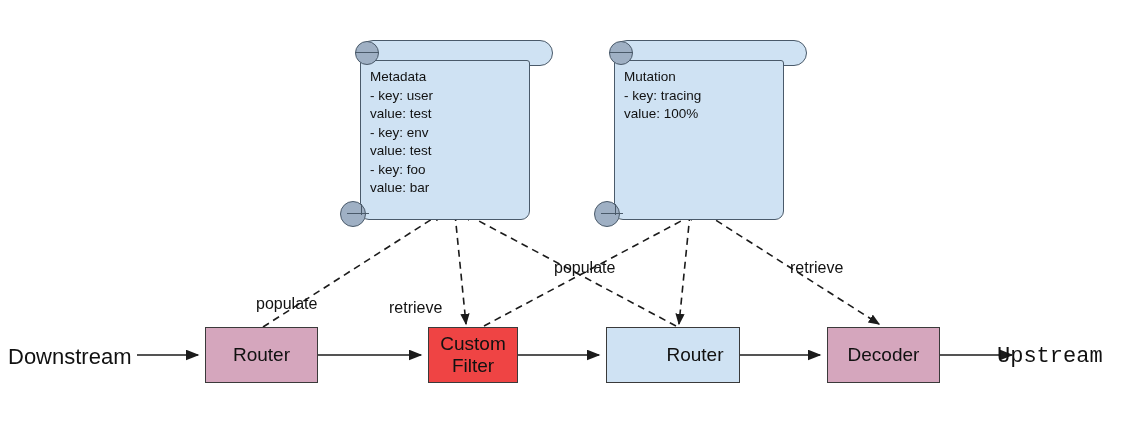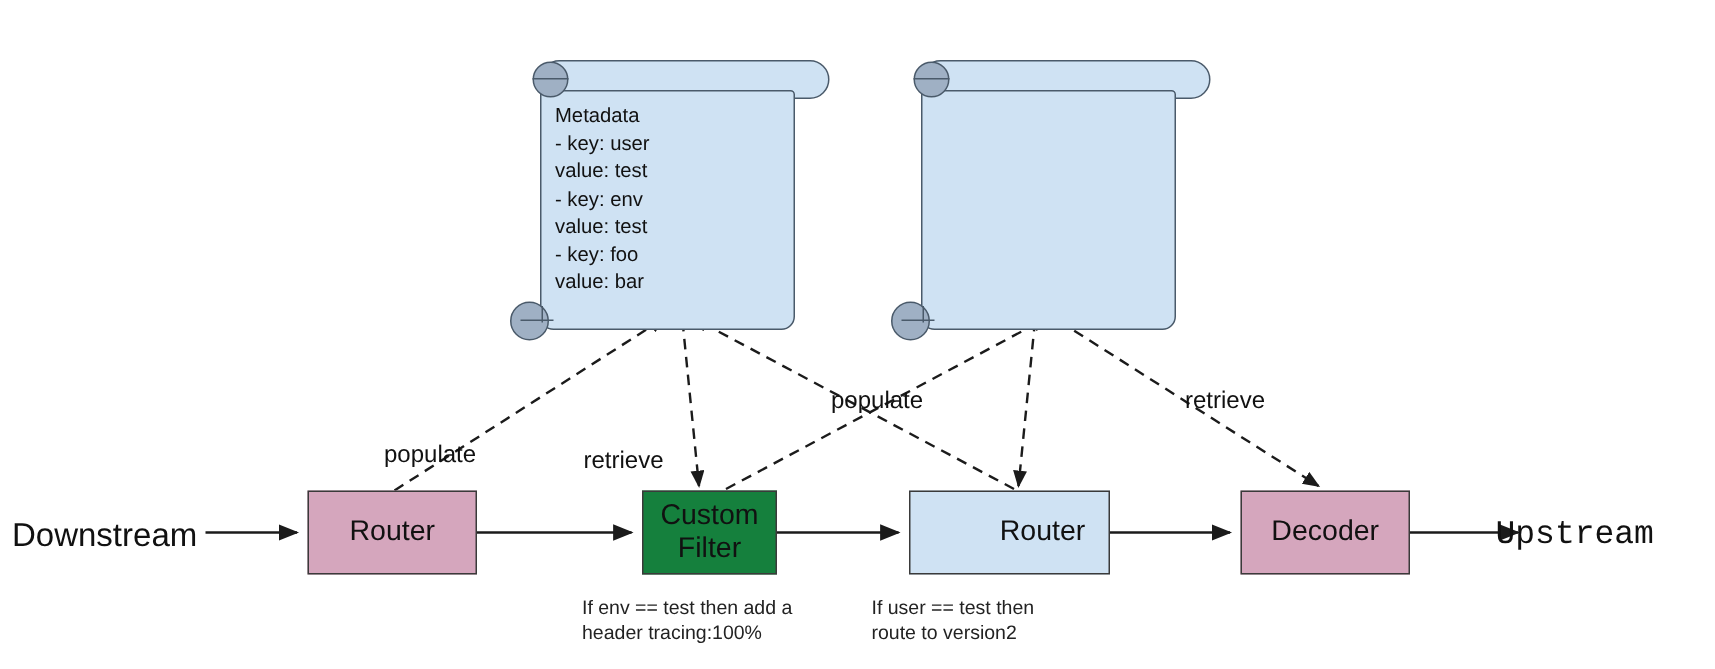--- a/index.html
+++ b/index.html
@@ -6,21 +6,21 @@
   body{width:1143px;height:446px;overflow:hidden;
        font-family:"Liberation Sans","DejaVu Sans",sans-serif;
        color:#1b1b1b;-webkit-font-smoothing:antialiased;}
   #canvas{position:relative;width:1143px;height:370px;}
   svg#wires{position:absolute;left:0;top:0;width:1143px;height:446px;}
 
   .node{position:absolute;box-sizing:border-box;border:1.4px solid #3a3a3a;
         display:flex;align-items:center;justify-content:center;text-align:center;
         font-size:19px;line-height:22px;color:#111;}
   .node.pink{background:#d5a6bd;}
-  .node.green{background:#15803d;}
+  .node.green{background:#ef4444;}
   .node.blue{background:#cfe2f3;}
 
   .endlabel{position:absolute;font-size:22px;color:#111;white-space:nowrap;}
 
   .caption{position:absolute;font-size:13px;line-height:17px;color:#222;white-space:pre-line;}
 
   .edgelabel{position:absolute;font-size:16px;color:#111;white-space:nowrap;margin-top:31px;}
 
   
   .scroll{position:absolute;}
@@ -91,20 +91,23 @@
      value: test
    - key: foo
      value: bar</div>
   </div>
 
   <div class="scroll" style="left:592px;top:34px;width:220px;height:200px;">
     <div class="banner"></div>
     <div class="body"></div>
     <div class="curl-tl"></div>
     <div class="curl-bl"></div>
+    <div class="txt">Mutation
+   - key: tracing
+     value: 100%</div>
   </div>
 
   <div class="edgelabel" style="left:256px;top:264px;">populate</div>
   <div class="edgelabel" style="left:389px;top:268px;">retrieve</div>
   <div class="edgelabel" style="left:554px;top:228px;">populate</div>
   <div class="edgelabel" style="left:790px;top:228px;">retrieve</div>
 
   <div class="endlabel" style="left:8px;top:344px;">Downstream</div>
   <div class="endlabel" style="left:997px;top:344px;font-family:Liberation Mono, monospace;">Upstream</div>
 
@@ -118,18 +121,14 @@
   </div>
 
   <div class="node blue" style="left:606px;top:327px;width:134px;height:56px;padding-left:44px;">
     <span>Router</span>
   </div>
 
   <div class="node pink" style="left:827px;top:327px;width:113px;height:56px;">
     <span>Decoder</span>
   </div>
 
-  <div class="caption" style="left:388px;top:396px;width:200px;">If env == test then add a
-header tracing:100%</div>
-  <div class="caption" style="left:581px;top:396px;width:200px;">If user == test then
-route to version2</div>
 
 </div>
 
 </body></html>

